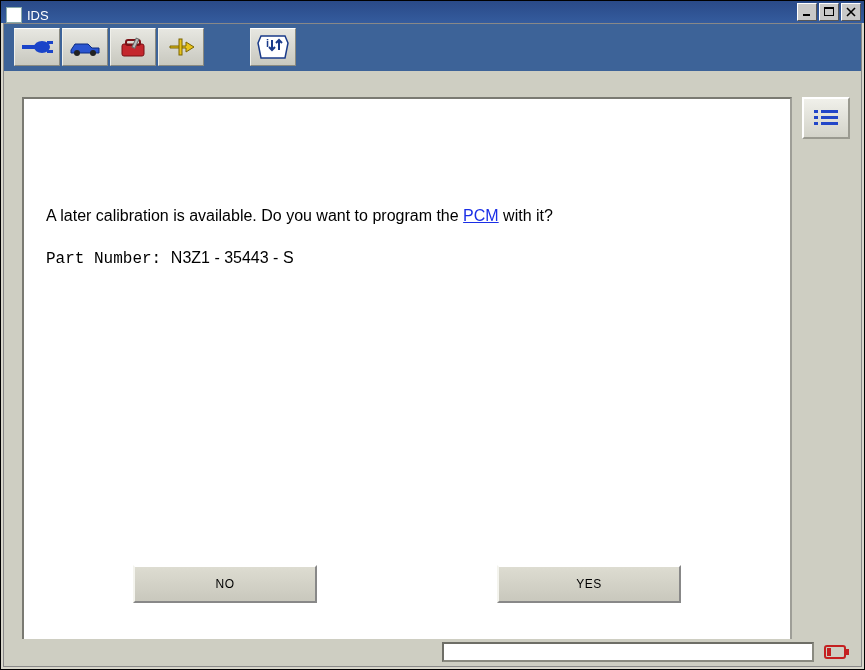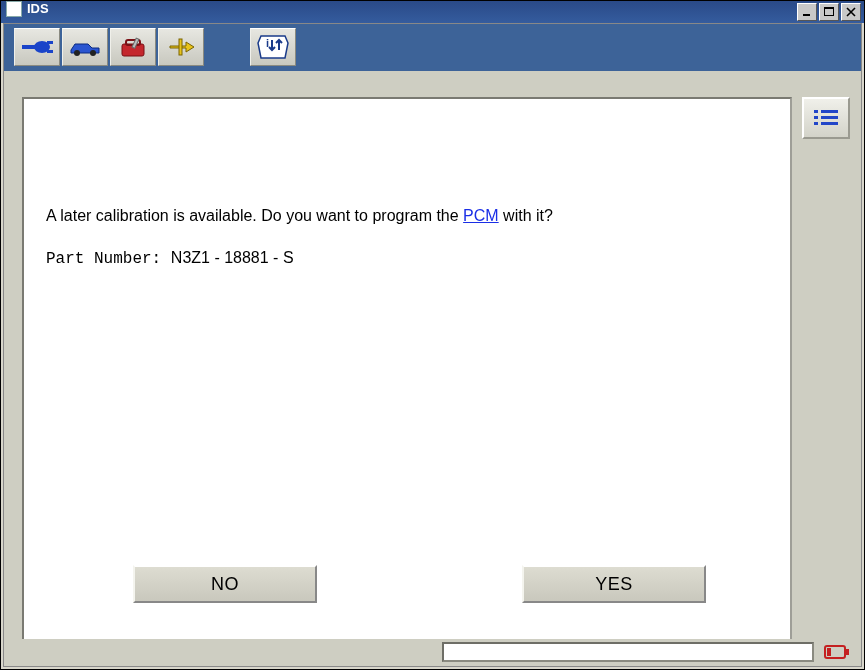--- a/index.html
+++ b/index.html
@@ -1,18 +1,18 @@
 <!DOCTYPE html>
 <html><head>
 <meta charset="utf-8">
 <style>
   html,body{margin:0;padding:0;font-family:Arial,Helvetica,sans-serif;font-size:13px;background:#d8d6cb;}
   .window{width:865px;height:670px;box-sizing:border-box;position:relative;background:#d8d6cb;border:1px solid #000;}
   
-  .titlebar{height:22px;background:linear-gradient(to bottom,#2a4a88,#355c9e);display:flex;align-items:flex-start;color:#fff;font-weight:bold;font-size:13px;position:relative;}
+  .titlebar{height:22px;background:linear-gradient(to bottom,#2a4a88,#355c9e);display:flex;align-items:flex-end;color:#fff;font-weight:normal;font-size:13px;position:relative;}
   .titlebar .ticon{width:14px;height:14px;background:#fff;margin:0 5px 0 5px;display:inline-block;border:1px solid #8aa;}
   .titlebar .ttext{flex:1;}
   .winbtns{position:absolute;right:3px;top:2px;display:flex;gap:0;}
   .winbtn{width:18px;height:16px;background:#c8c8c8;border:1px solid #fff;border-right-color:#555;border-bottom-color:#555;margin-left:2px;display:flex;align-items:center;justify-content:center;font-family:Arial;font-size:11px;font-weight:bold;color:#000;cursor:default;}
   .winbtn svg{display:block;}
   
   .outer{position:absolute;top:22px;left:2px;right:2px;bottom:2px;background:#cecec2;border:1px solid #888;}
   
   .toolbar{height:47px;background:#3d6398;border-bottom:1px solid #1d3a63;position:relative;padding-left:8px;}
   .tbgroup{position:absolute;top:4px;height:39px;}
@@ -23,21 +23,21 @@
   
   .surface{position:absolute;top:47px;left:0;right:0;bottom:27px;background:#cecec2;}
   .panel{position:absolute;top:26px;left:18px;width:770px;height:546px;background:#fff;border:2px solid #9e9e97;border-top-color:#7a7a72;border-left-color:#7a7a72;box-sizing:border-box;padding-left:6px;}
   .sidebtn{position:absolute;top:26px;right:11px;width:44px;height:38px;background:linear-gradient(to bottom,#f0f0ea,#d3d3c9);border:2px solid #9a9a90;border-top-color:#fff;border-left-color:#fff;display:flex;align-items:center;justify-content:center;cursor:default;}
   .panel .msg{position:absolute;left:22px;top:104px;right:22px;font-size:16px;color:#000;line-height:1.6;}
   .msg .link{color:#1a2ee6;text-decoration:underline;}
   .msg .row{margin-bottom:16px;}
   .label{display:inline;font-family:Liberation Mono, monospace;}
   .value{display:inline;}
   .dlgbtns{position:absolute;left:0;right:0;bottom:38px;display:flex;justify-content:center;gap:180px;}
-  .dlgbtn{width:180px;height:34px;background:linear-gradient(to bottom,#dddcd1,#c9c8bd);border:2px solid #888;border-top-color:#fff;border-left-color:#f4f4ee;font-size:18px;color:#000;display:flex;align-items:center;justify-content:center;cursor:default;letter-spacing:0.5px;margin-left:25px;}
+  .dlgbtn{width:180px;height:34px;background:linear-gradient(to bottom,#dddcd1,#c9c8bd);border:2px solid #888;border-top-color:#fff;border-left-color:#f4f4ee;font-size:12px;color:#000;display:flex;align-items:center;justify-content:center;cursor:default;letter-spacing:0.5px;}
   
   .status{position:absolute;left:0;right:0;bottom:0;height:27px;background:#cecec2;}
   .statusbox{position:absolute;left:438px;top:3px;width:372px;height:20px;background:#fff;border:2px solid #8a8a80;border-top-color:#6e6e66;border-left-color:#6e6e66;box-sizing:border-box;}
   .battery{position:absolute;right:10px;top:3px;width:28px;height:20px;display:flex;align-items:center;justify-content:center;}
 </style>
 </head>
 <body>
 
 <div class="window">
 
@@ -109,21 +109,21 @@
       </div>
     </div>
 
     <div class="surface">
       <div class="panel">
         <div class="msg">
           <div class="row">
             <span>A later calibration is available. Do you want to program the </span><span class="link">PCM</span><span> with it?</span>
           </div>
           <div class="row">
-            <span class="label">Part Number:  </span><span class="value">N3Z1 - 18881 - S</span>
+            <span class="label">Part Number:  </span><span class="value">N3Z1 - 35443 - S</span>
           </div>
         </div>
         <div class="dlgbtns">
           <div class="dlgbtn">NO</div>
           <div class="dlgbtn">YES</div>
         </div>
       </div>
       <div class="sidebtn">
         <svg width="28" height="22">
           <rect x="2" y="3" width="4" height="3" fill="#2246c8"></rect>

